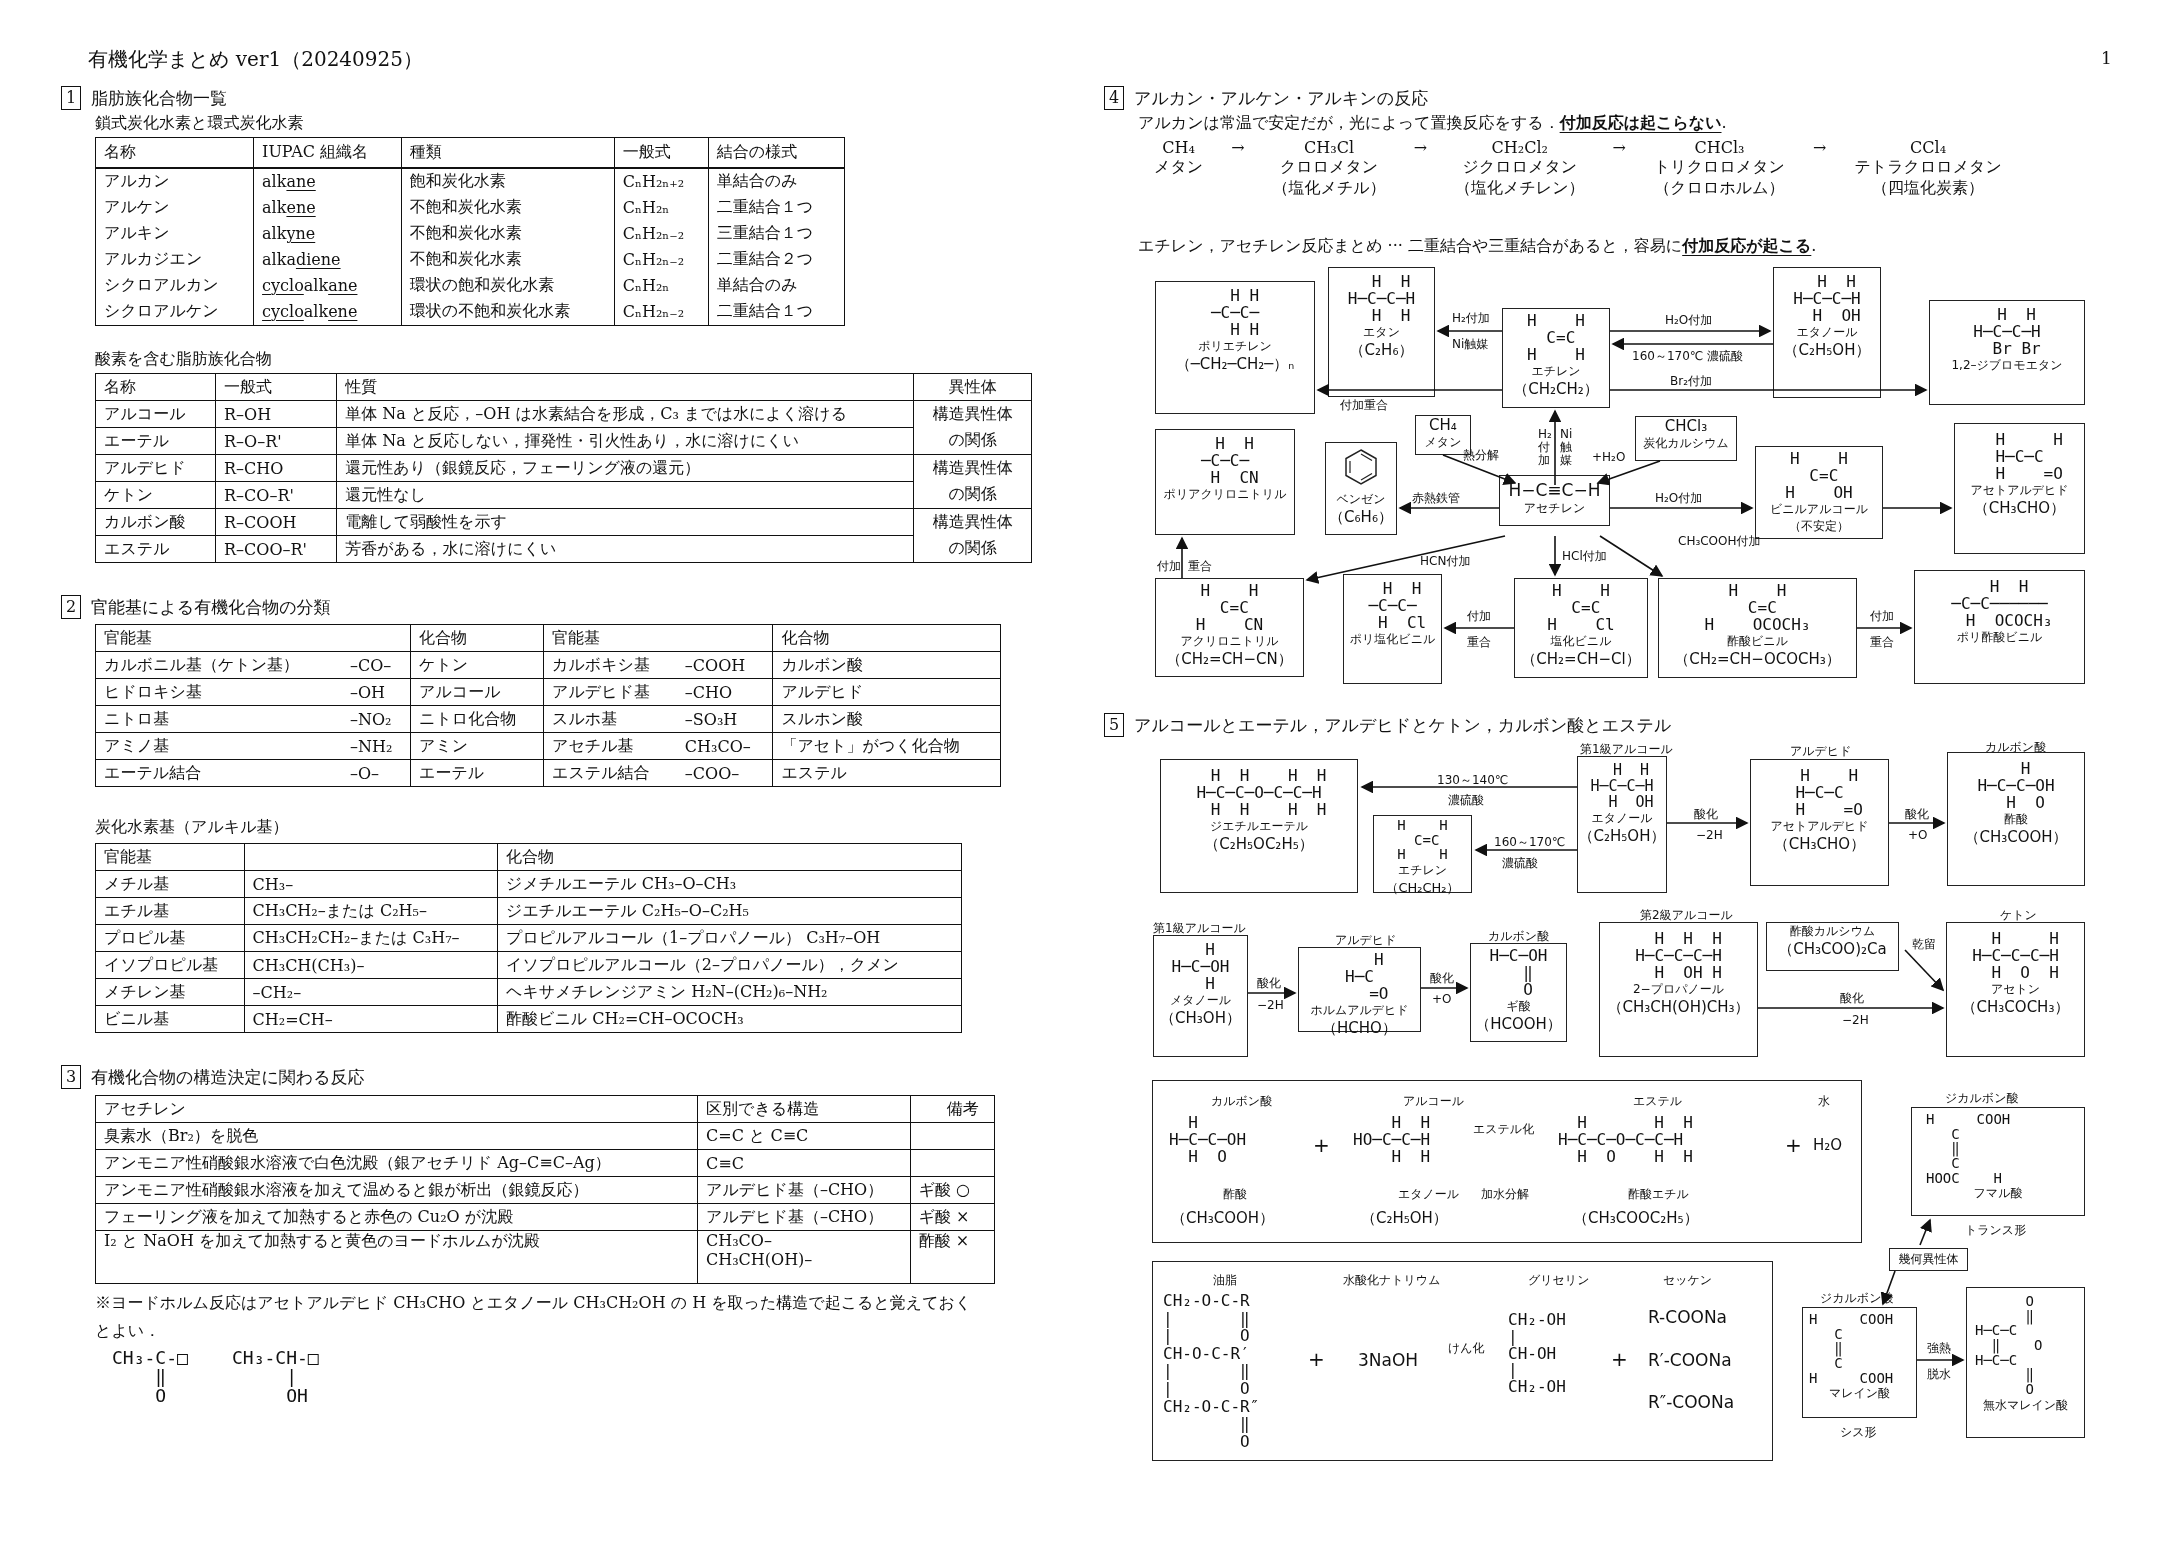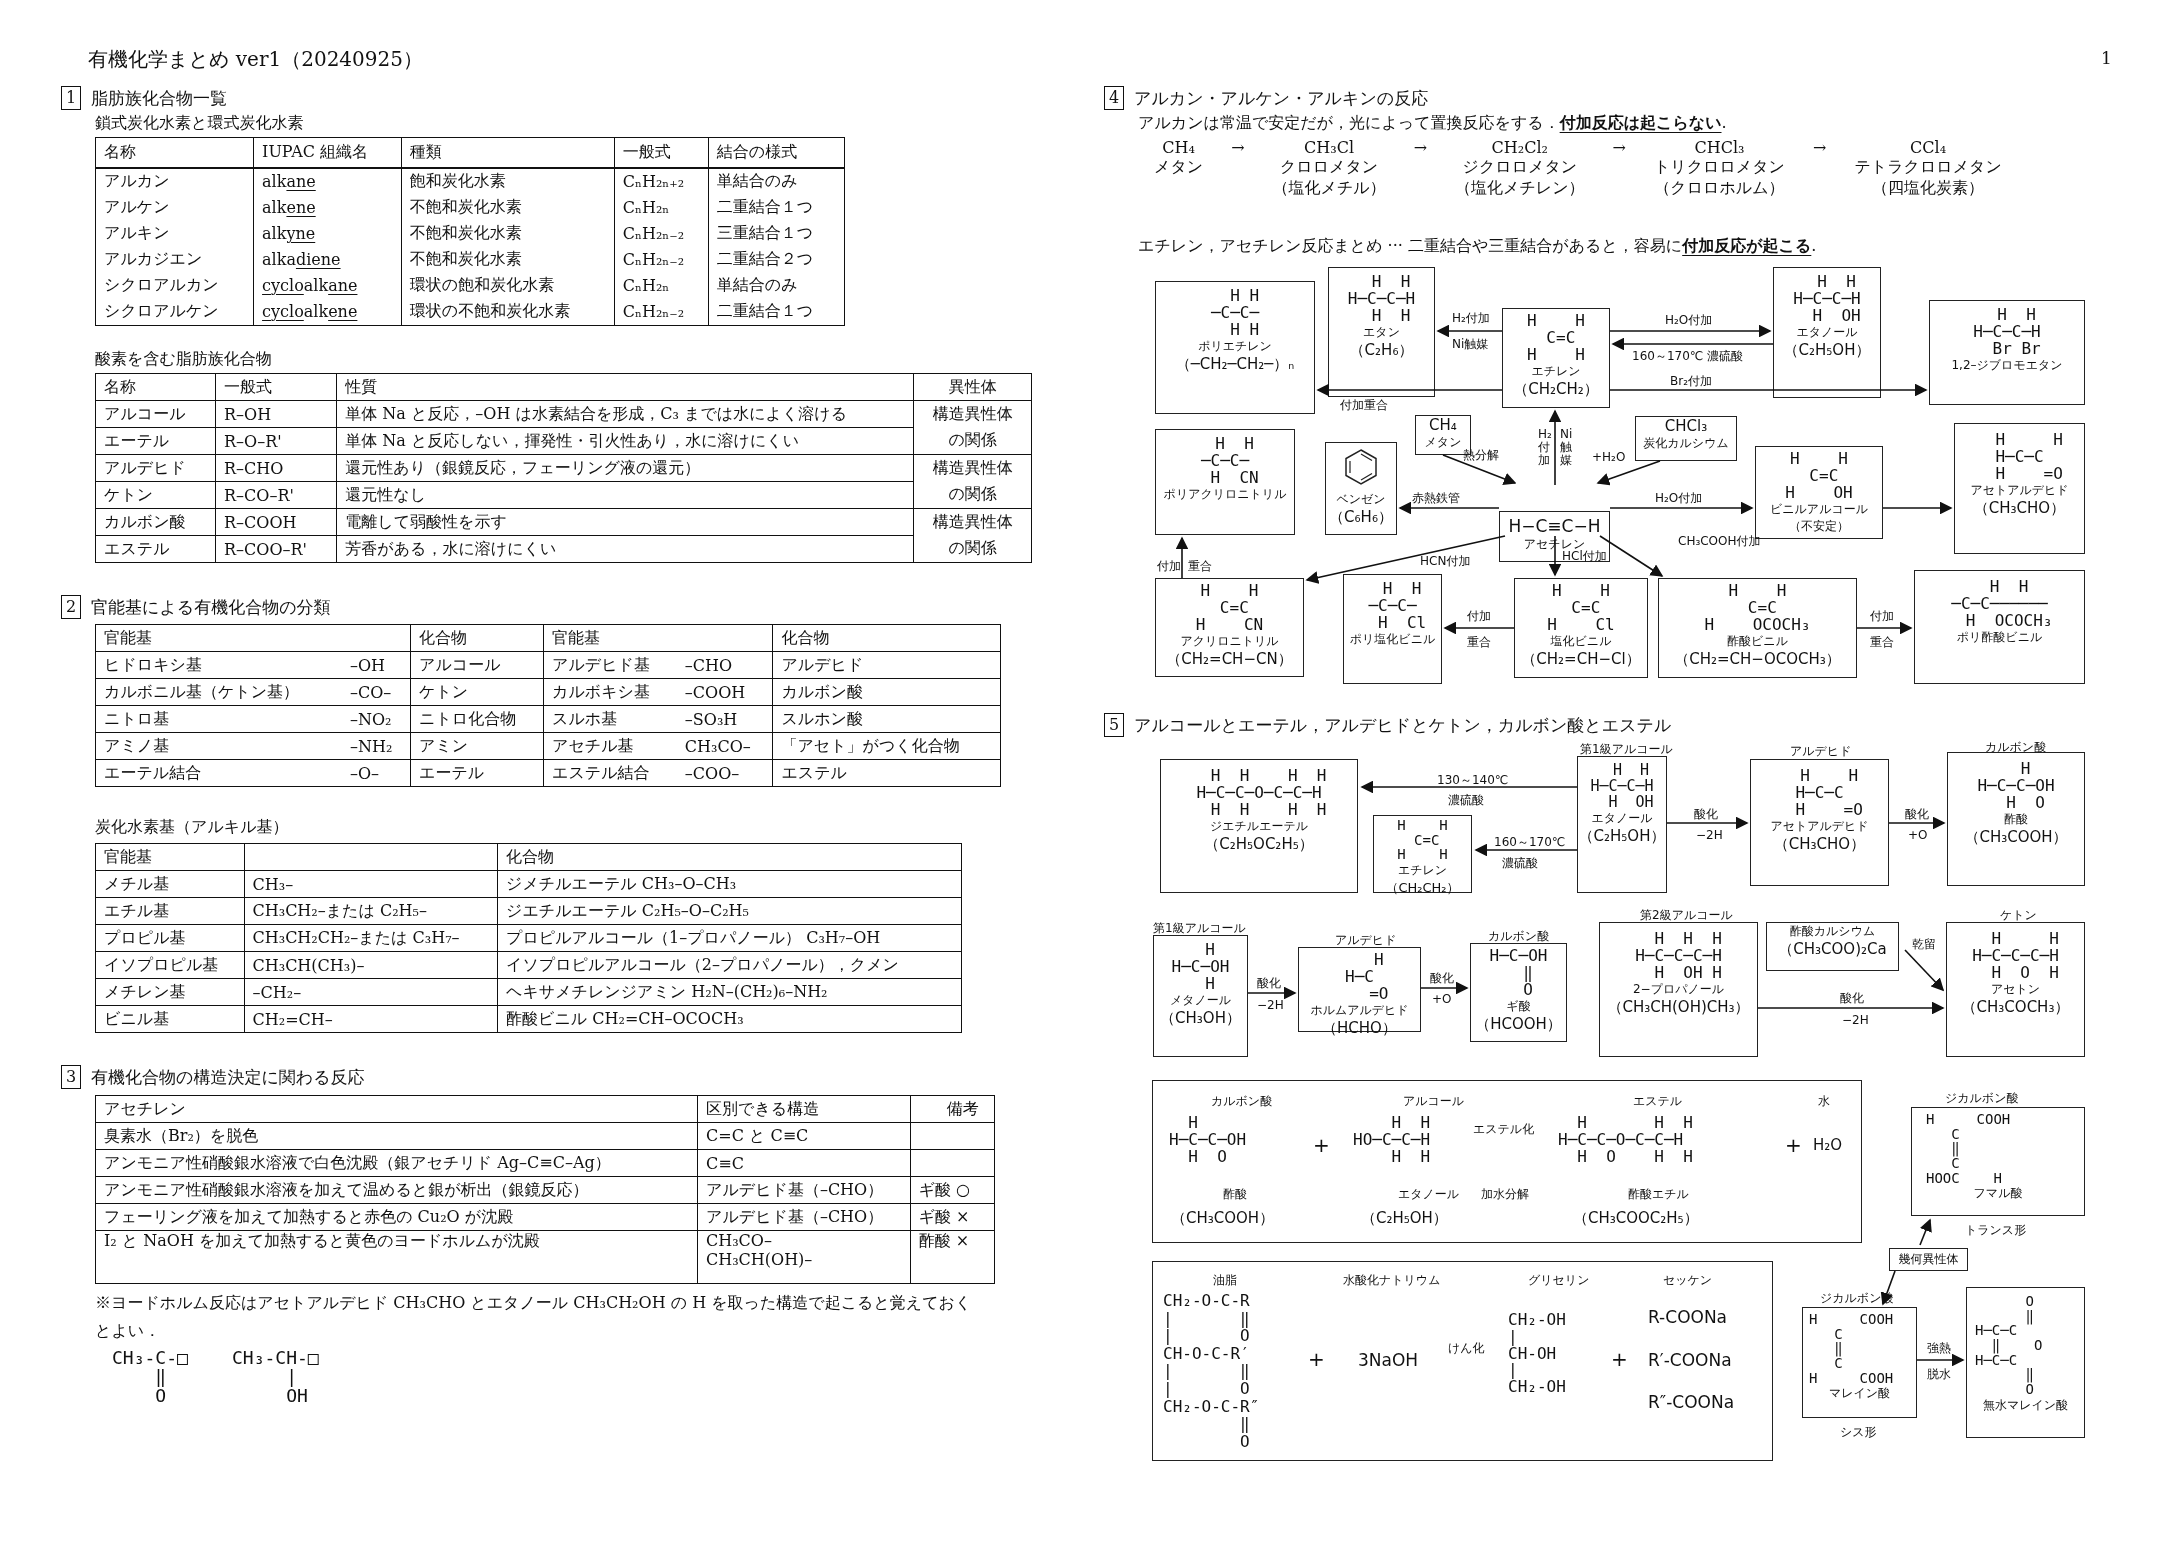--- a/index.html
+++ b/index.html
@@ -149,34 +149,34 @@
 </div>
 <table class="t outer" style="left:95px; top:624px; width:906px;">
   <tbody>
       <tr>
     <th colspan="2" style="border-bottom:1px solid #111;">官能基</th>
     <th style="border-bottom:1px solid #111;">化合物</th>
     <th colspan="2" style="border-bottom:1px solid #111;">官能基</th>
     <th style="border-bottom:1px solid #111;">化合物</th>
   </tr>
   <tr>
+    <td style="border-right:none;">カルボニル基（ケトン基）</td>
+    <td style="border-left:none;">–CO–</td>
+    <td>ケトン</td>
+    <td style="border-right:none;">カルボキシ基</td>
+    <td style="border-left:none;">–COOH</td>
+    <td>カルボン酸</td>
+  </tr>
+  <tr>
     <td style="border-right:none;">ヒドロキシ基</td>
     <td style="border-left:none;">–OH</td>
     <td>アルコール</td>
     <td style="border-right:none;">アルデヒド基</td>
     <td style="border-left:none;">–CHO</td>
     <td>アルデヒド</td>
-  </tr>
-  <tr>
-    <td style="border-right:none;">カルボニル基（ケトン基）</td>
-    <td style="border-left:none;">–CO–</td>
-    <td>ケトン</td>
-    <td style="border-right:none;">カルボキシ基</td>
-    <td style="border-left:none;">–COOH</td>
-    <td>カルボン酸</td>
   </tr>
   <tr>
     <td style="border-right:none;">ニトロ基</td>
     <td style="border-left:none;">–NO₂</td>
     <td>ニトロ化合物</td>
     <td style="border-right:none;">スルホ基</td>
     <td style="border-left:none;">–SO₃H</td>
     <td>スルホン酸</td>
   </tr>
   <tr>
@@ -388,21 +388,21 @@
     <line x1="31" y1="26.5" x2="20" y2="33" stroke="#222" stroke-width="1.2"></line>
     <line x1="9" y1="26" x2="9" y2="14" stroke="#222" stroke-width="1.2"></line>
   </svg>
   <div class="name">ベンゼン</div>
   <div class="formula">（C₆H₆）</div>
 </div>
 <div class="box" style="left:1635px; top:416px; width:102px; height:45px;">
   <div class="formula">CHCl₃</div>
   <div class="name">炭化カルシウム</div>
 </div>
-<div class="box" style="left:1499px; top:511px; width:111px; height:51px;">
+<div class="box" style="left:1499px; top:475px; width:111px; height:51px;">
   <div class="formula" style="font-size:17px; margin-top:4px;">H−C≡C−H</div>
   <div class="name">アセチレン</div>
 </div>
 <div class="box" style="left:1755px; top:446px; width:128px; height:93px;">
   <div class="struct" style="margin-top:4px;">H    H
  C=C
 H    OH</div>
   <div class="name">ビニルアルコール</div>
   <div class="name">（不安定）</div>
 </div>

